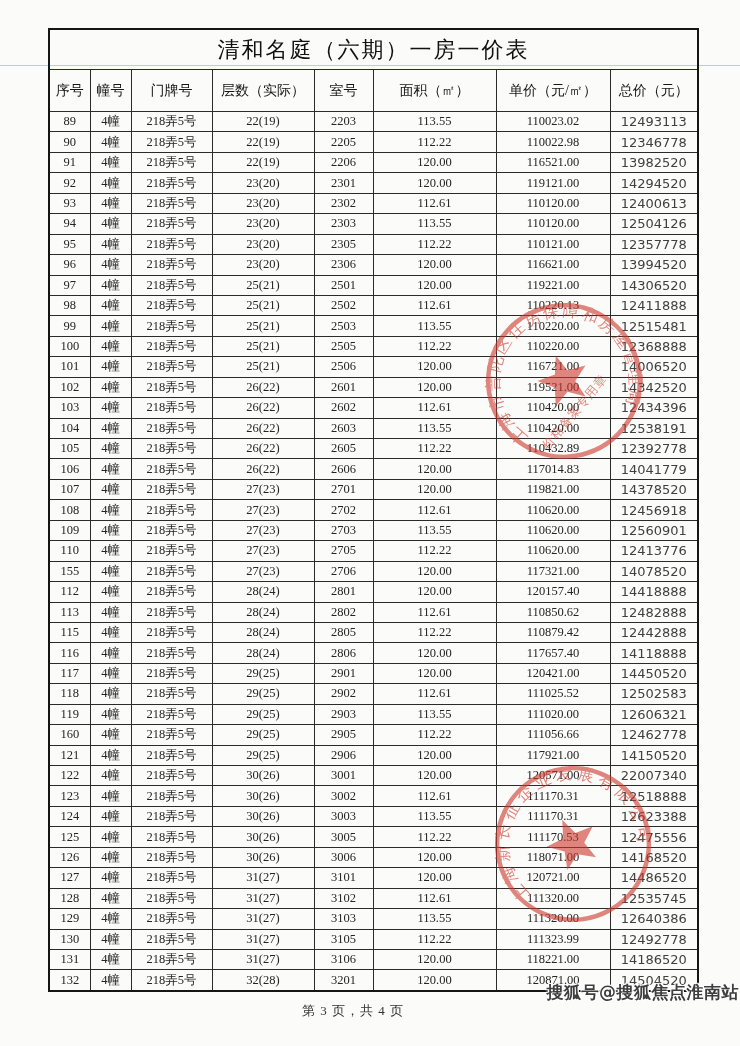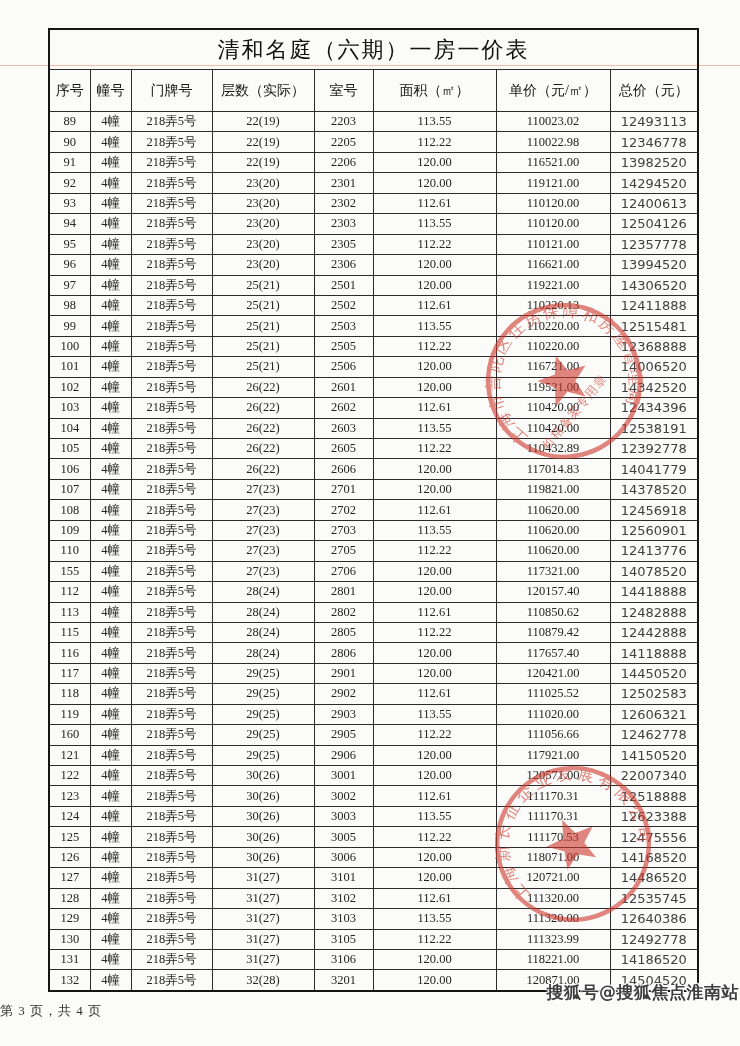--- a/index.html
+++ b/index.html
@@ -29,21 +29,21 @@
     height:41px;font-size:14px;font-weight:normal;color:#161616;
   }
   .price-table tbody td{
     height:19.45px;font-size:12.5px;color:#242424;
   }
   .price-table tbody td.c7{
     font-family:"DejaVu Sans","Liberation Sans",sans-serif;
     font-size:13px;color:#404040;
   }
   .page-footer{
-    position:absolute;left:0;top:1002px;width:706px;text-align:left;
+    position:absolute;left:0;top:1002px;width:706px;text-align:center;
     font-size:13px;letter-spacing:1px;color:#333;z-index:2;
   }
   .watermark{
     position:absolute;top:981px;right:1px;z-index:5;
     font-family:"DejaVu Sans","Liberation Sans",sans-serif;
     font-weight:bold;font-size:17px;letter-spacing:0.5px;color:#3e3e3e;
     text-shadow:1px 1px 0 #ffffff,-1px -1px 0 #ffffff,1px -1px 0 #ffffff,-1px 1px 0 #ffffff;
   }
   .stamp{
     position:absolute;width:174px;height:174px;z-index:4;

